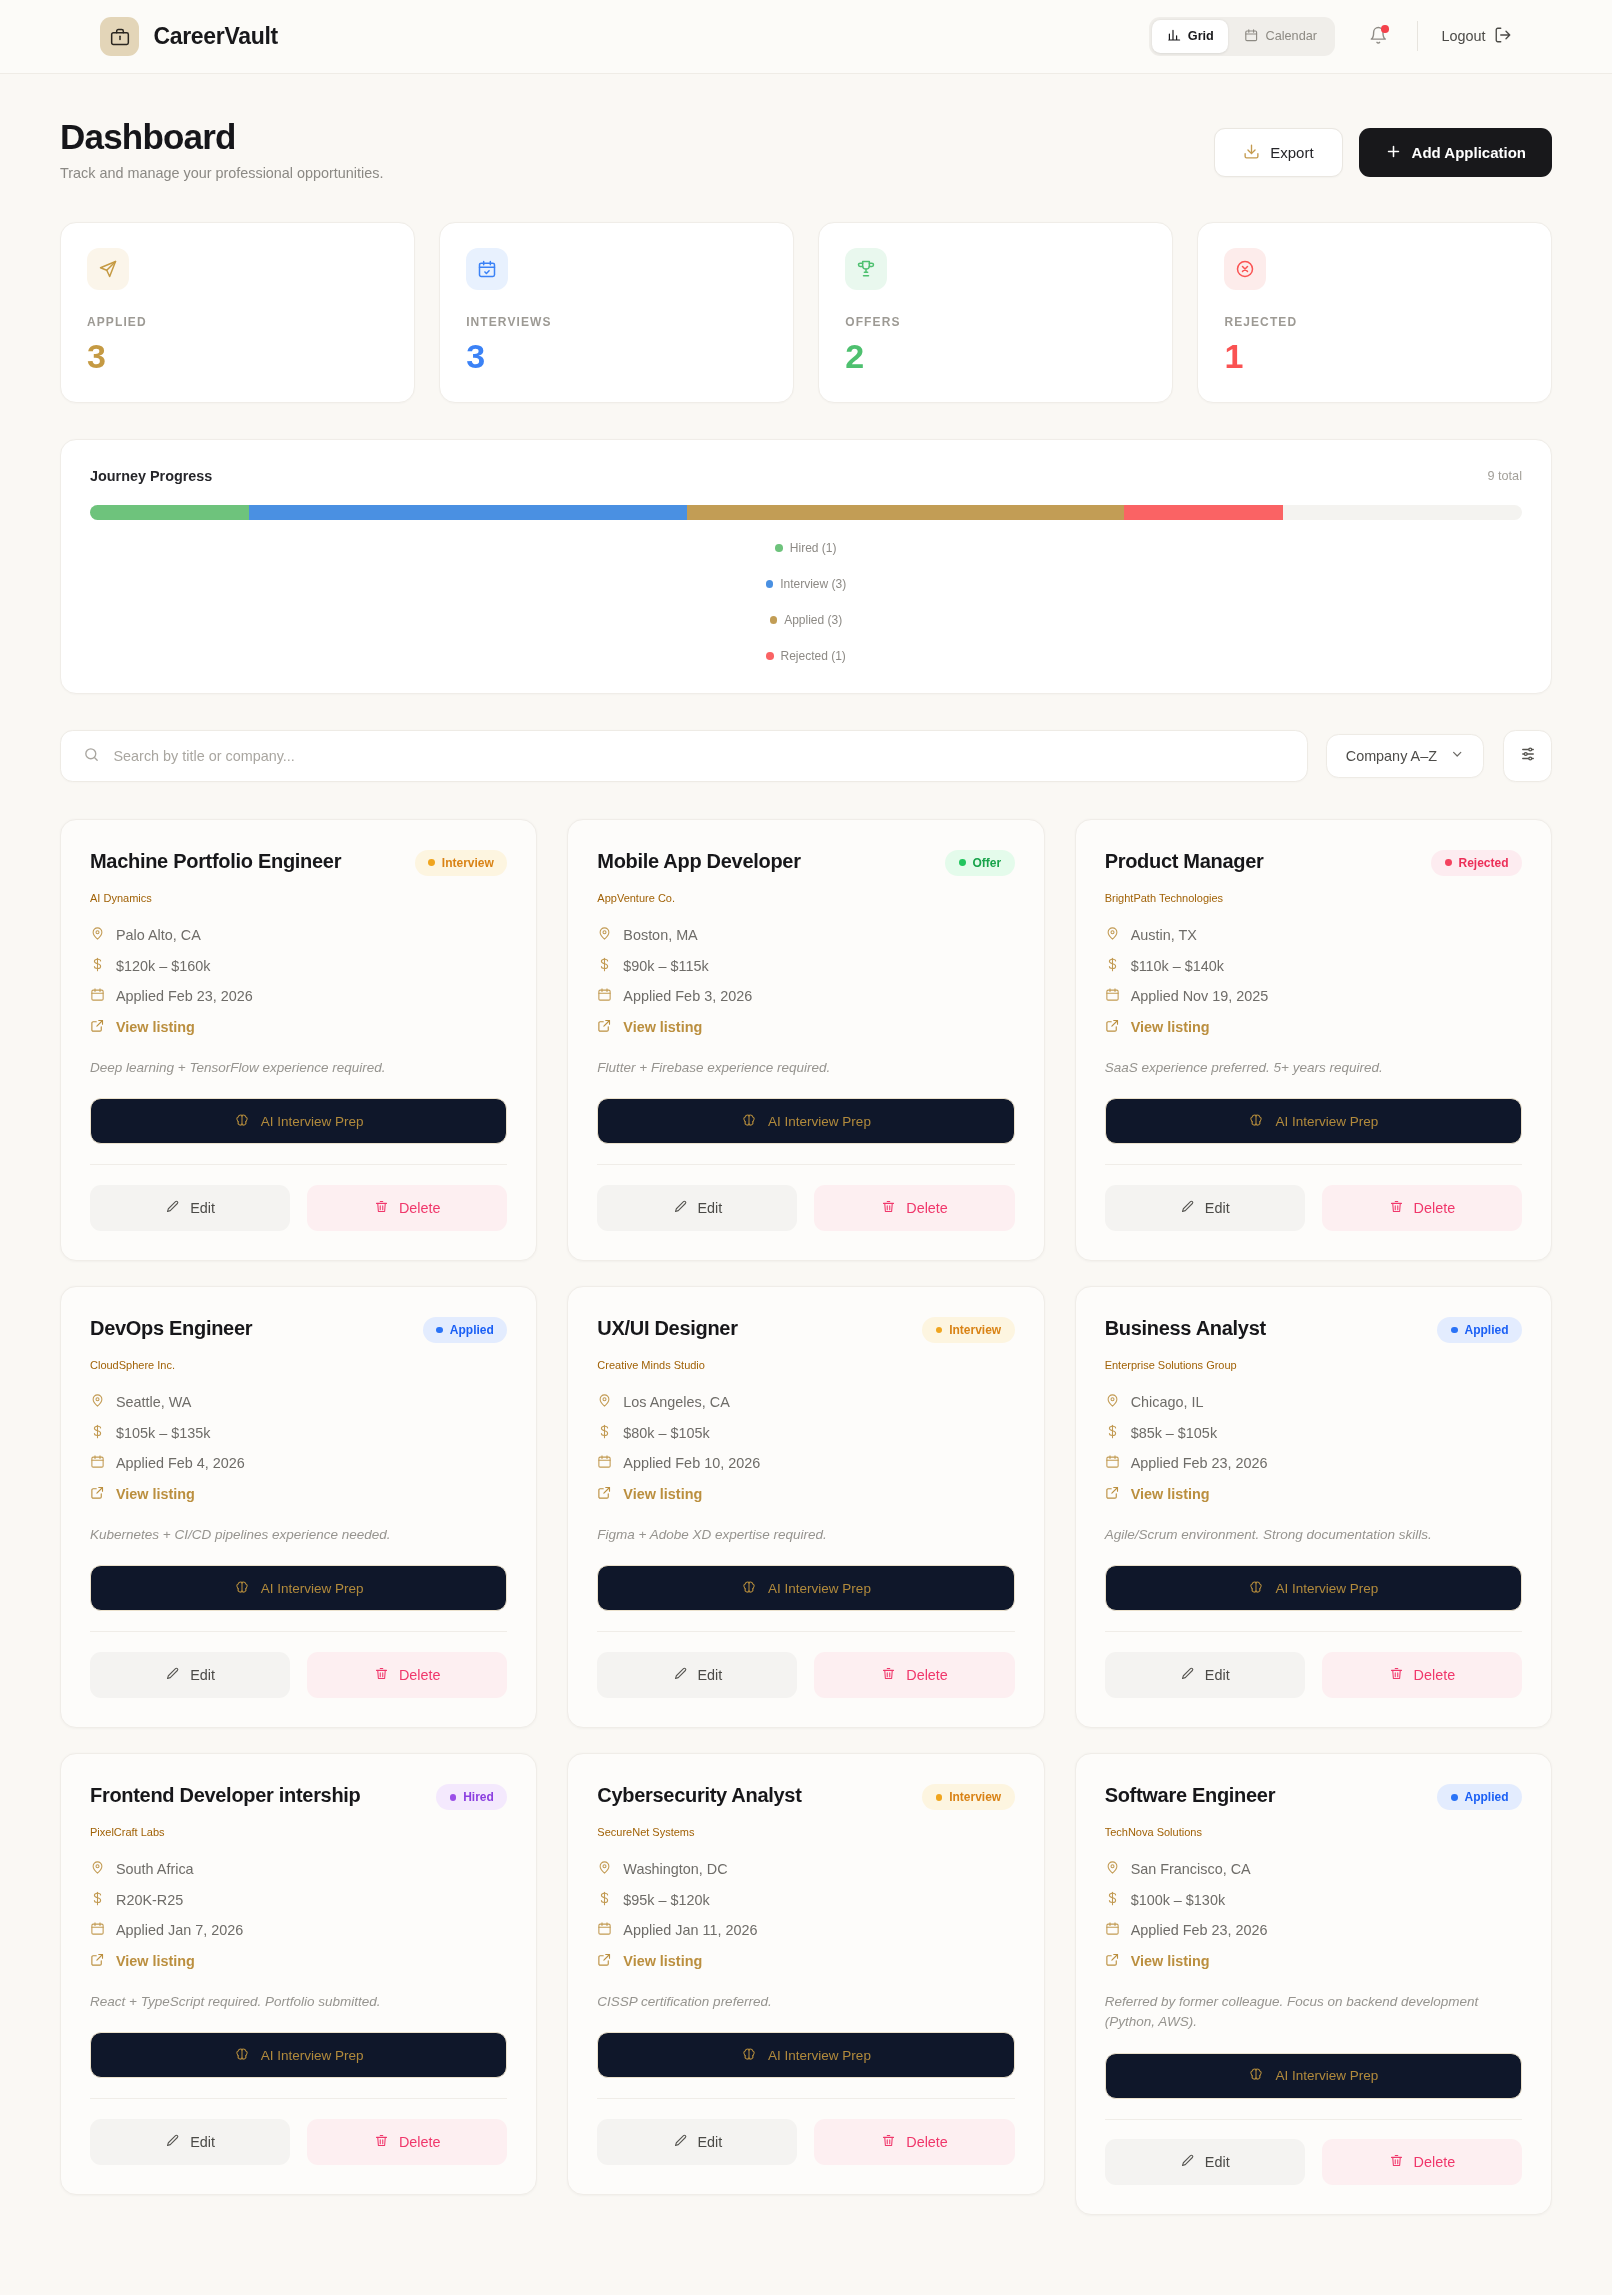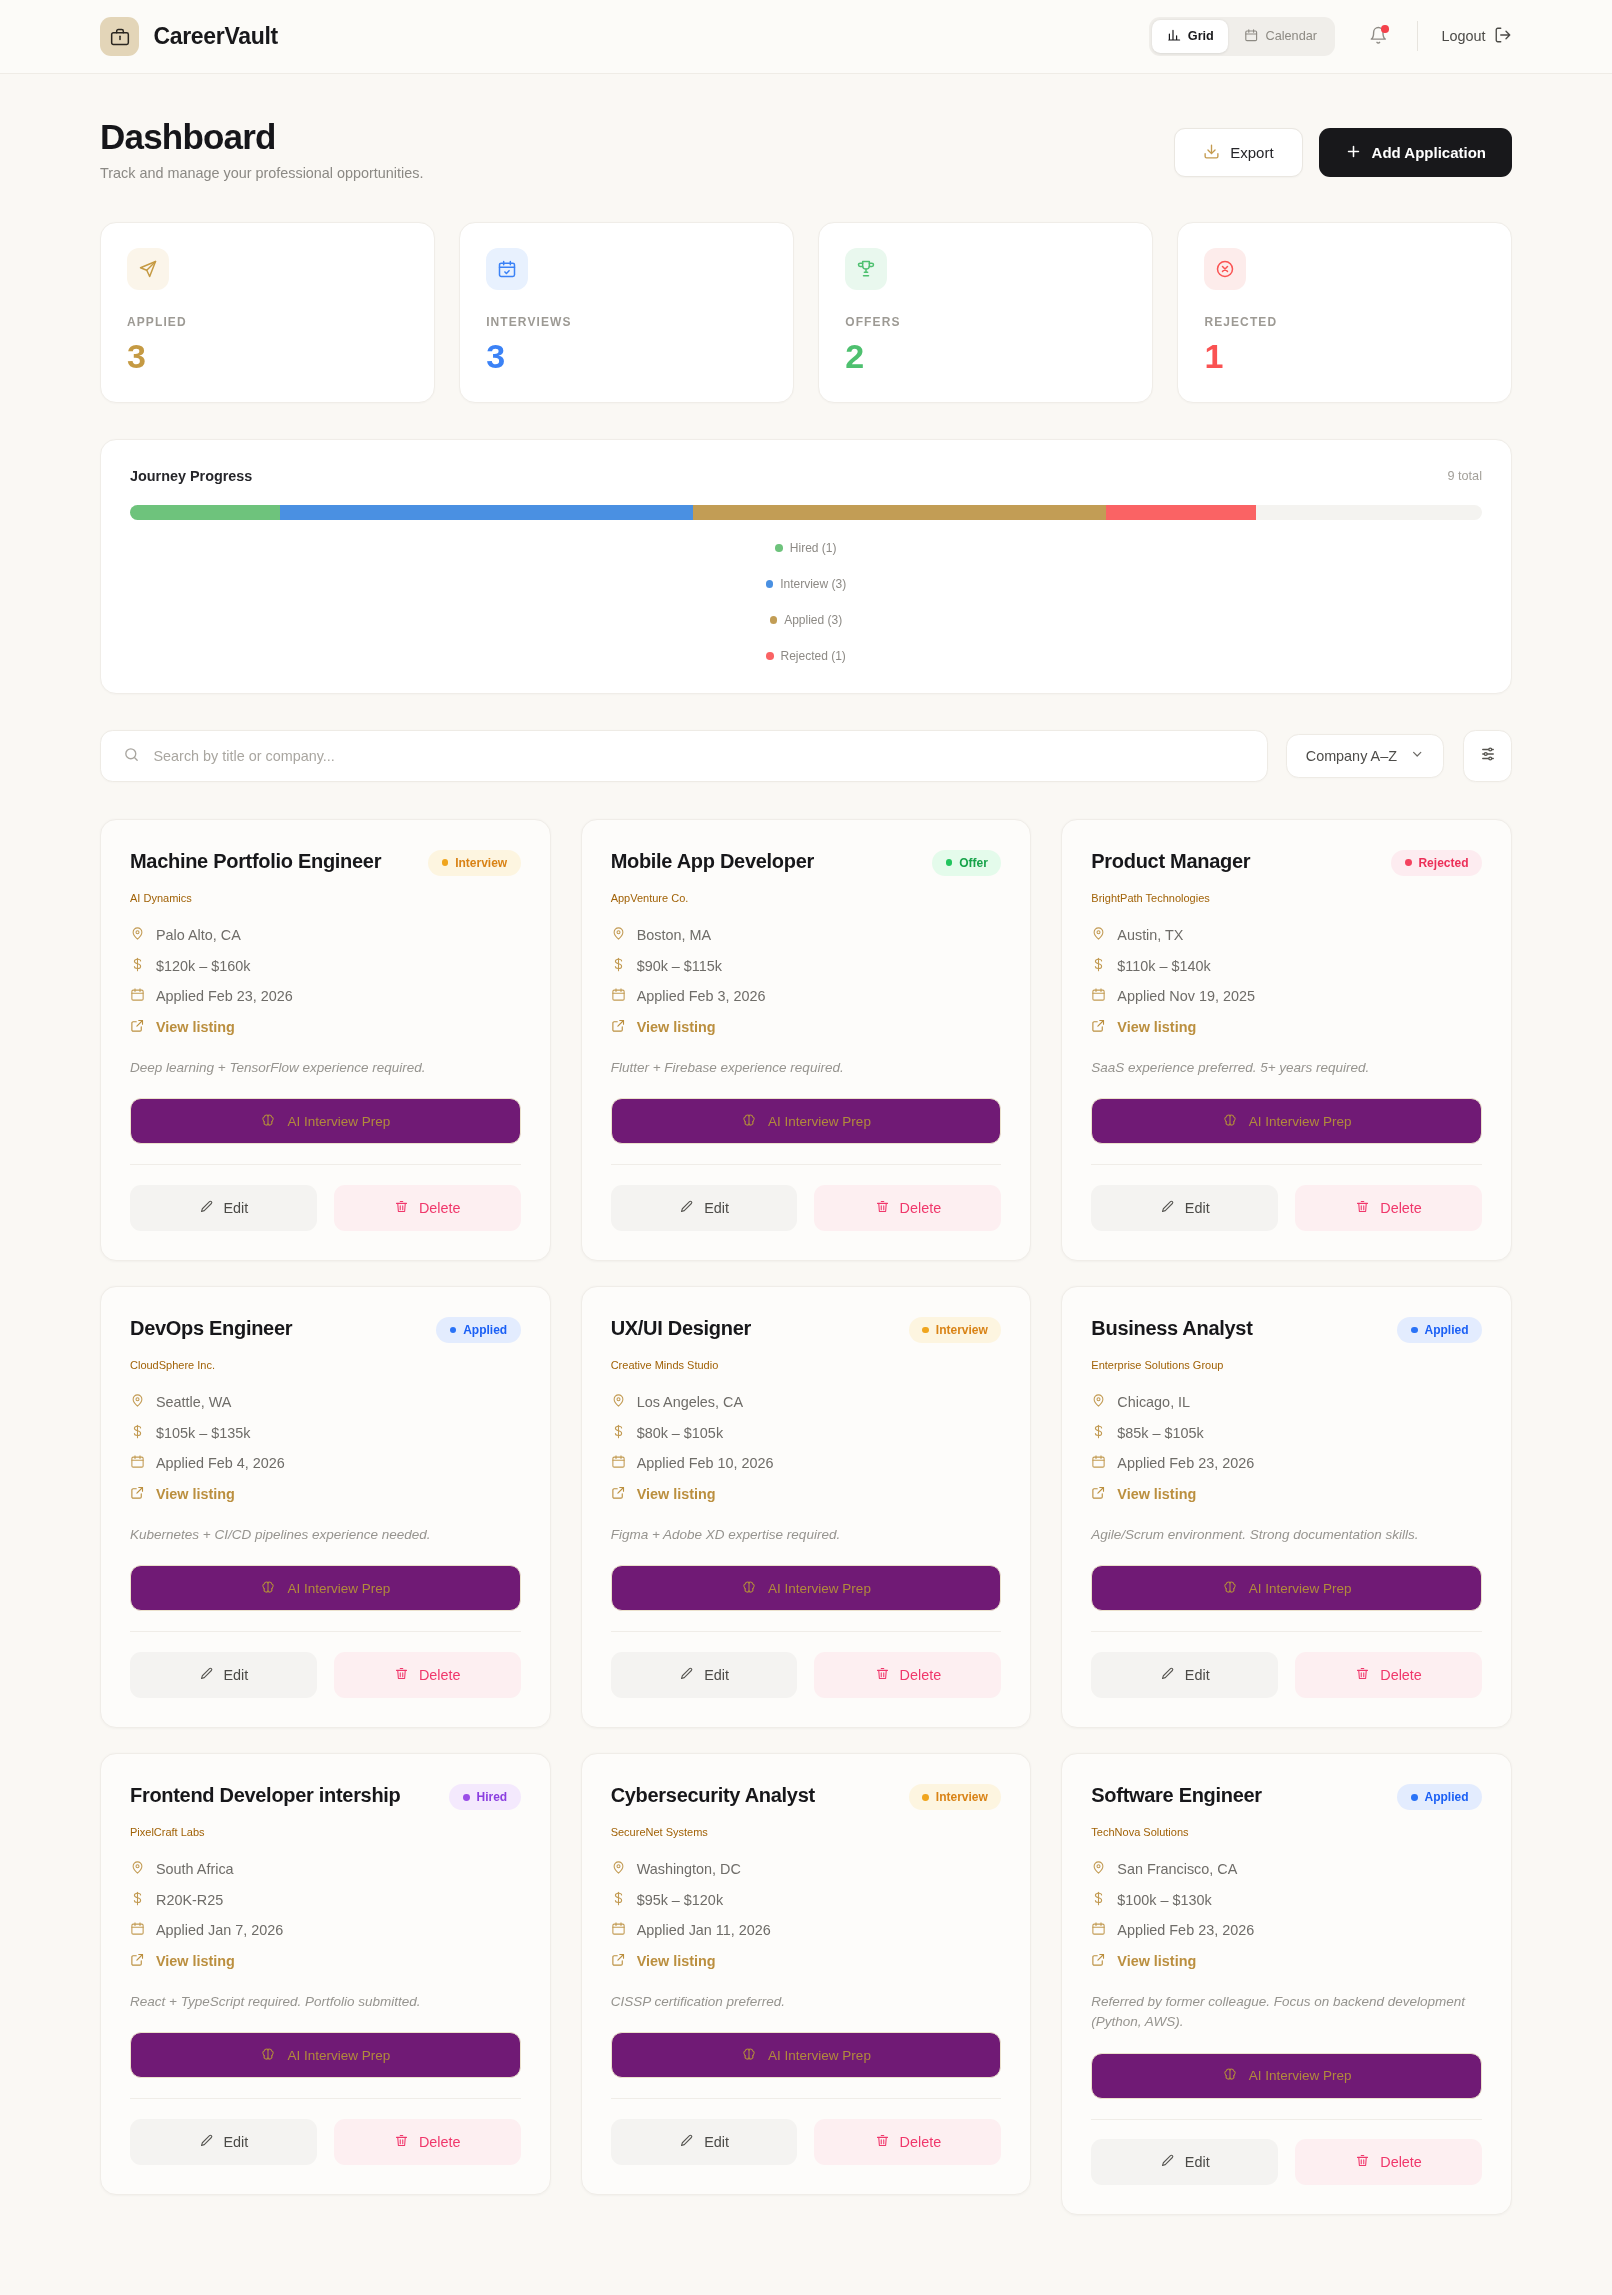--- a/index.html
+++ b/index.html
@@ -81,21 +81,21 @@
     margin: 0 24px;
   }
   .logout {
     display: flex; align-items: center; gap: 8.4px;
     font-size: 14.4px;
     color: #4b4a47;
     cursor: pointer;
   }
 
   
-  .page { padding: 0 100px; }
+  .page { padding: 0 60px; }
 
   .page-head {
     display: flex;
     align-items: flex-start;
     padding-top: 44px;
   }
   .page-title {
     font-size: 35px;
     font-weight: bold;
     color: #16161a;
@@ -303,21 +303,21 @@
   .notes {
     margin-top: 22px;
     font-size: 13.5px;
     font-style: italic;
     color: #96948f;
     line-height: 1.5;
   }
   .aiprep {
     margin-top: 20px;
     width: 100%;
-    background: #701a75;
+    background: #0f172a;
     border: 0.8px solid #ece2cd;
     border-radius: 11px;
     height: 46px;
     display: flex; align-items: center; justify-content: center;
     gap: 11px;
     font-size: 13.5px; color: #b18a3c; font-weight: 500;
     cursor: pointer;
     font-family: inherit;
   }
   .hr { margin-top: 20px; height: 0.8px; background: #f0ede8; }

